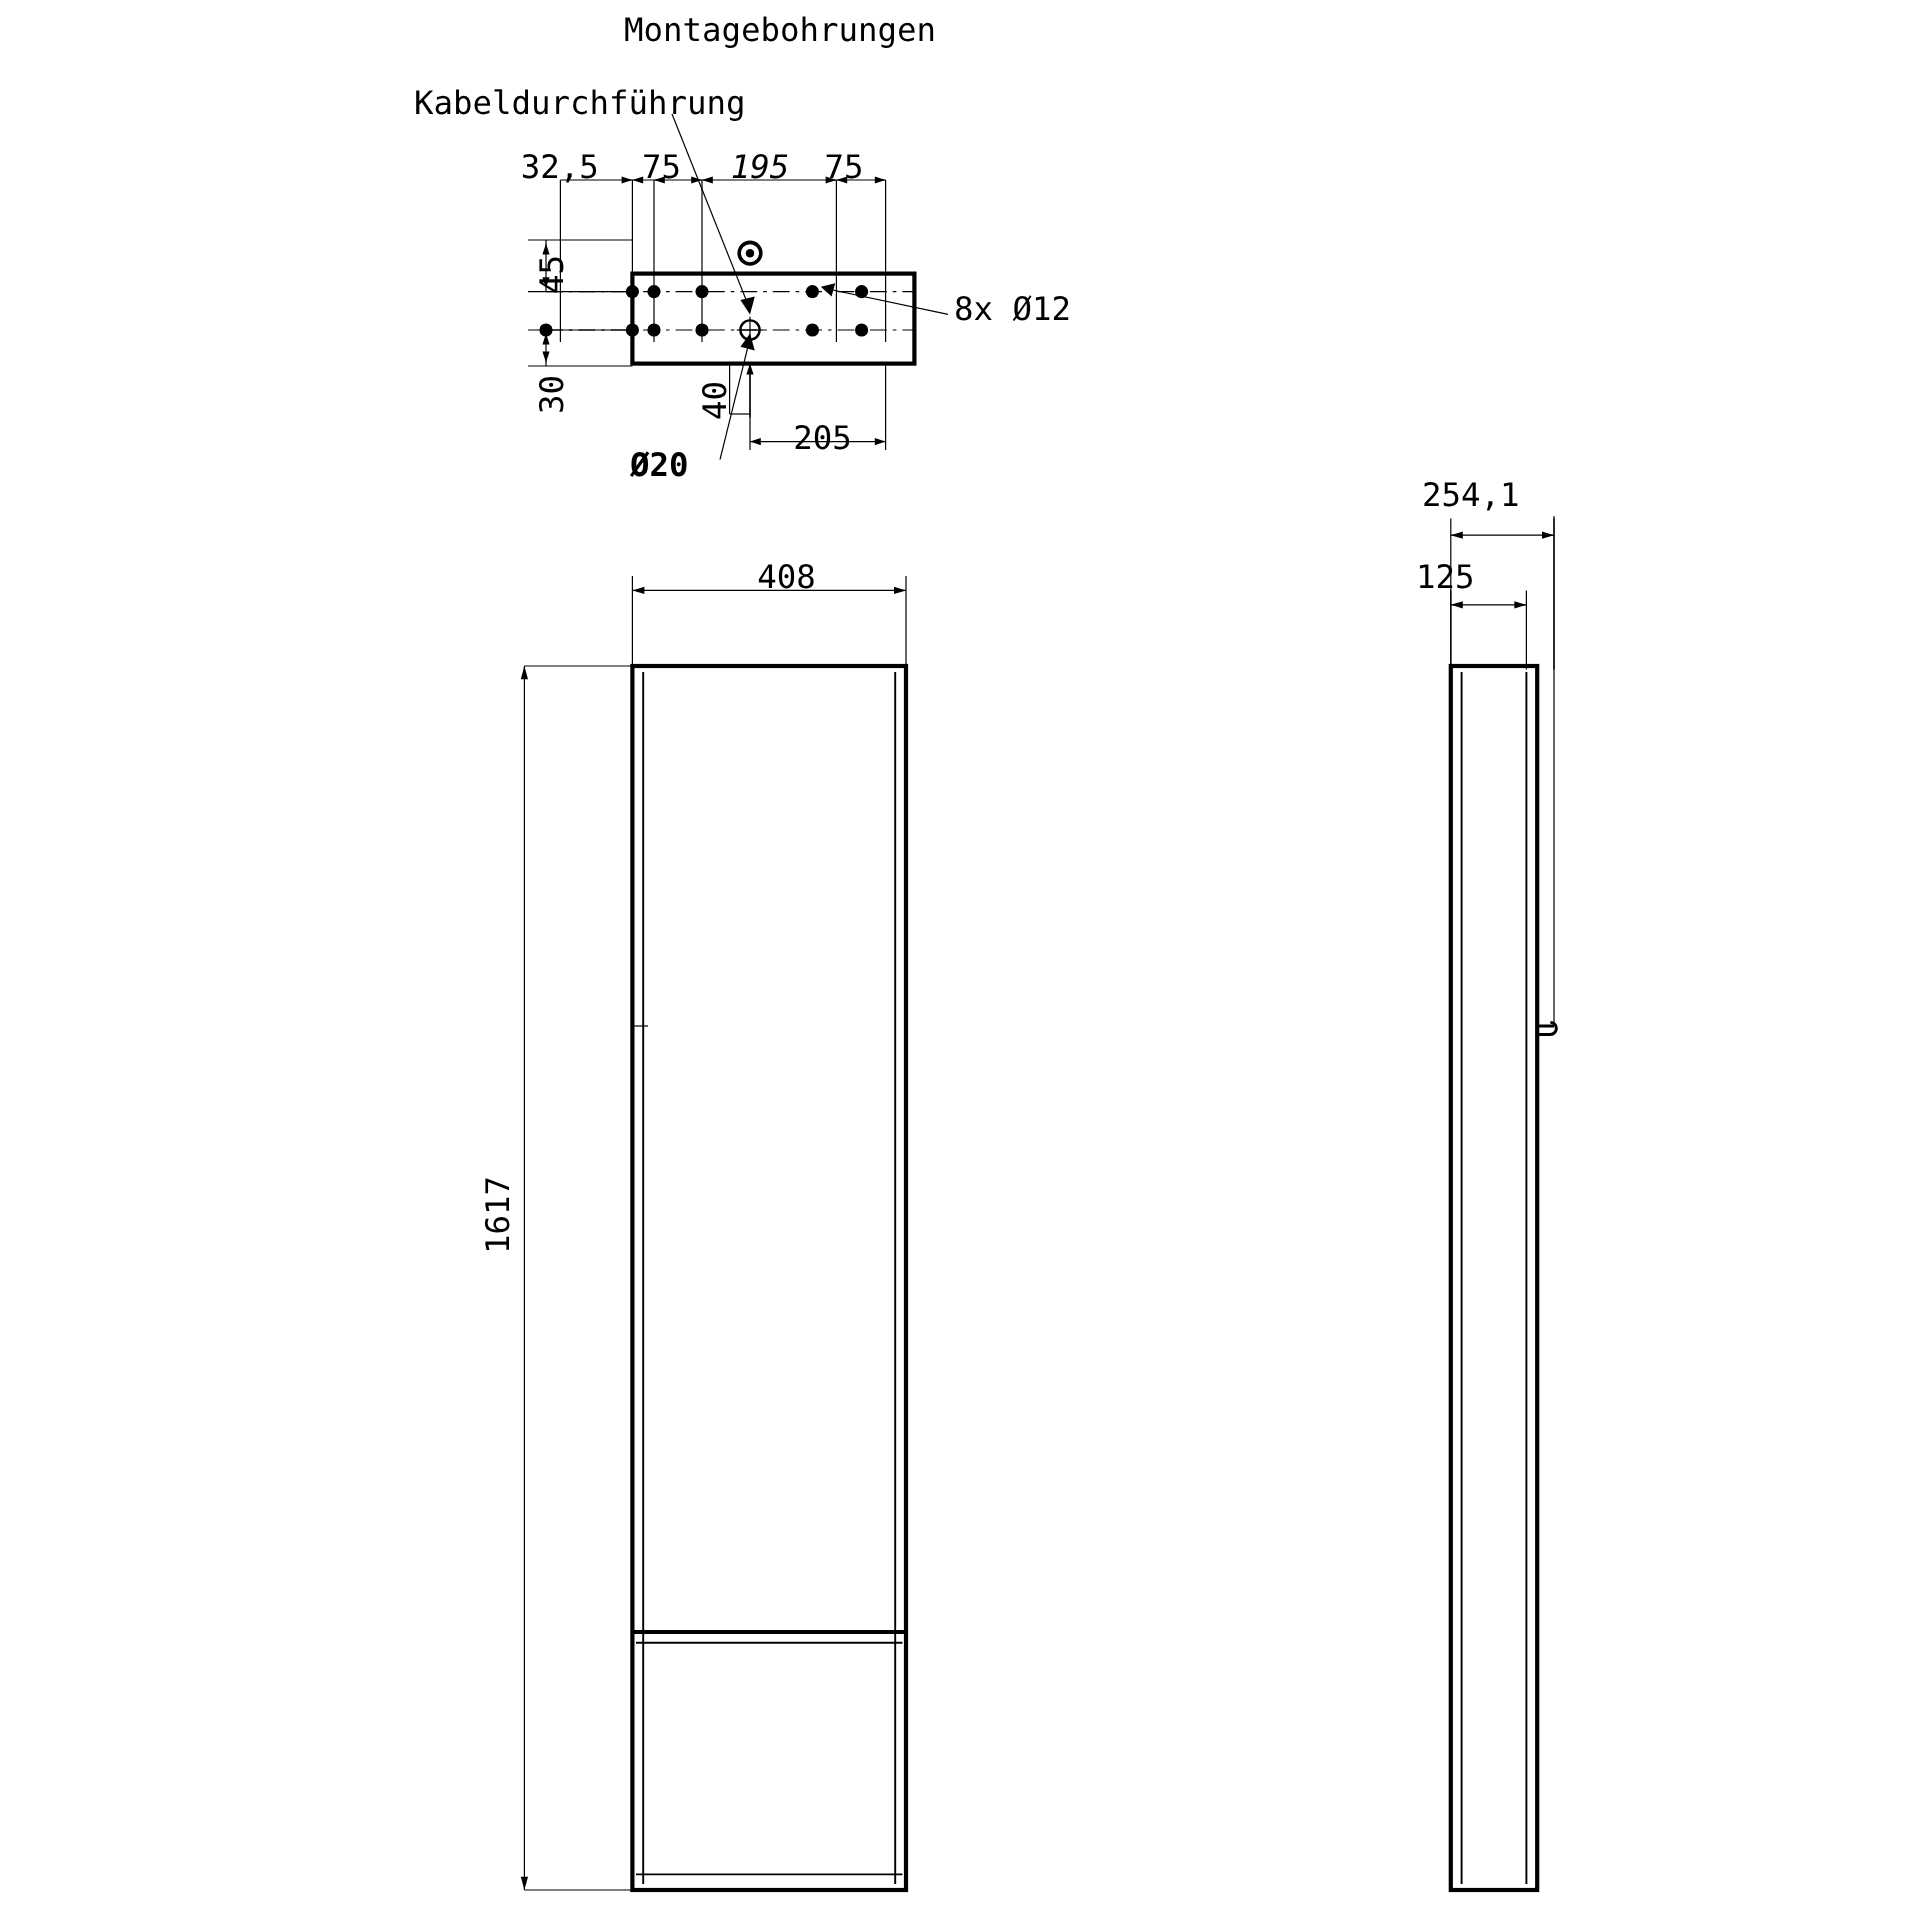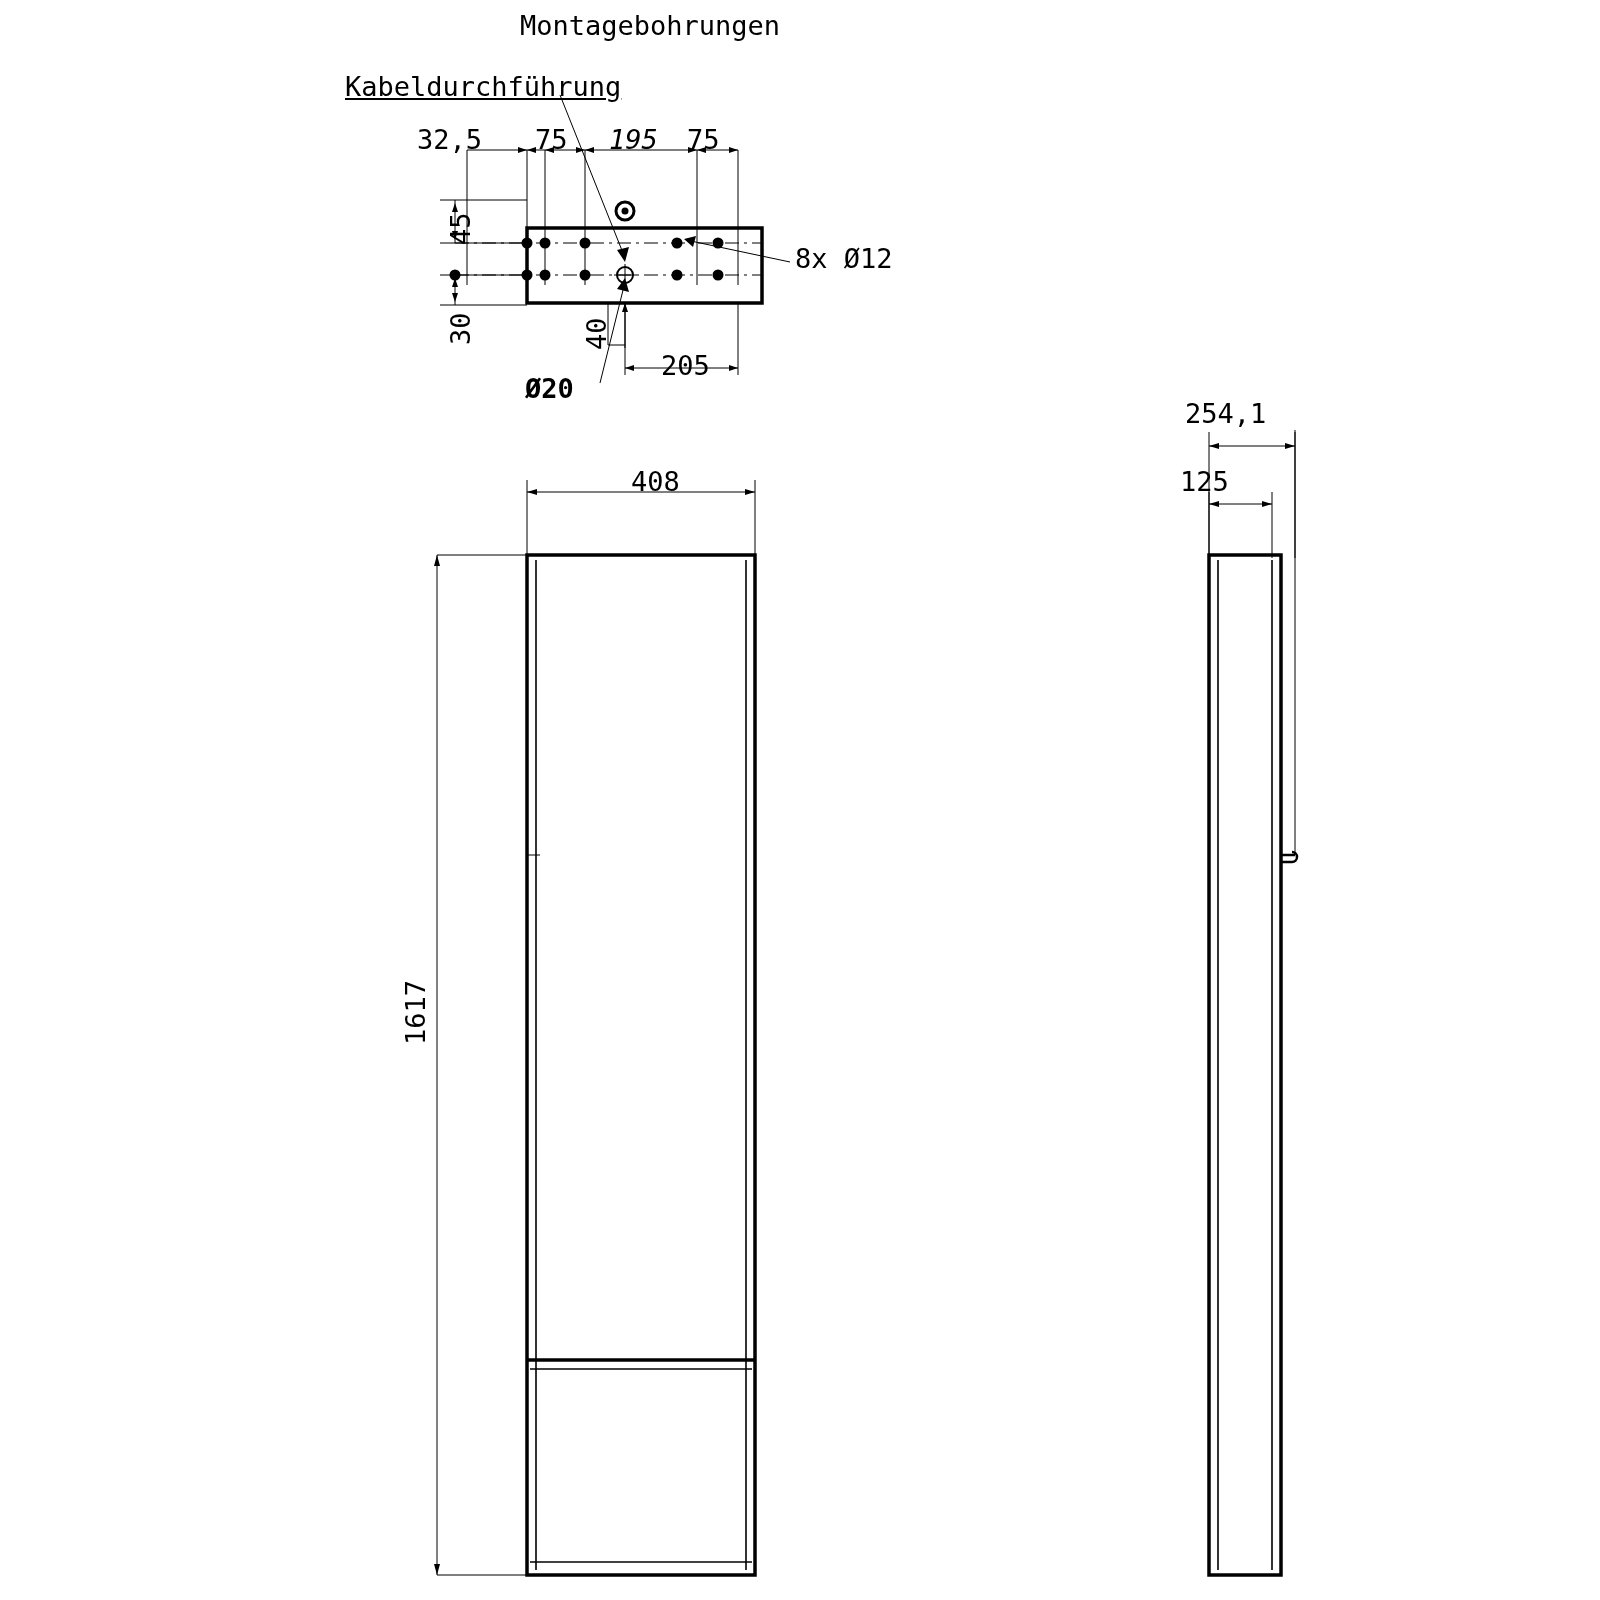--- a/index.html
+++ b/index.html
@@ -24,21 +24,21 @@
   }
   .lbl {
     position: absolute;
     font-family: "DejaVu Sans Mono", monospace;
     color: #000;
     white-space: nowrap;
     line-height: 1;
   }
   .t28 { font-size: 27px; }
   .rot90 { transform: rotate(-90deg); transform-origin: left top; }
-  .underline { text-decoration: underline; }
+  .underline { }
 </style>
 </head>
 <body>
 
 <div id="sheet">
 
   <svg viewBox="0 0 1600 1600">
     <g stroke="#000" fill="none" stroke-width="1">
 
       <rect x="527" y="228" width="235" height="75" stroke-width="3.5"></rect>
@@ -187,21 +187,21 @@
         <polygon points="1209,504 1219,501 1219,507"></polygon>
         <polygon points="1272,504 1262,501 1262,507"></polygon>
       </g>
     </g>
   </svg>
 
   <div class="lbl t28" style="left:520px; top:12px;">Montagebohrungen</div>
 
   <div class="lbl t28 underline" style="left:345px; top:73px;">Kabeldurchführung</div>
 
-  <div class="lbl t28" style="left:417px; top:126px;text-align:center;">32,5</div>
+  <div class="lbl t28" style="left:434px; top:126px;text-align:center;">32,5</div>
   <div class="lbl t28" style="left:535px; top:126px;">75</div>
   <div class="lbl t28" style="left:609px; top:126px;font-style:italic;">195</div>
   <div class="lbl t28" style="left:687px; top:126px;">75</div>
 
   <div class="lbl t28 rot90" style="left:447px; top:245px;">45</div>
   <div class="lbl t28 rot90" style="left:447px; top:345px;">30</div>
   <div class="lbl t28 rot90" style="left:583px; top:350px;">40</div>
 
   <div class="lbl t28" style="left:661px; top:352px;">205</div>
 

